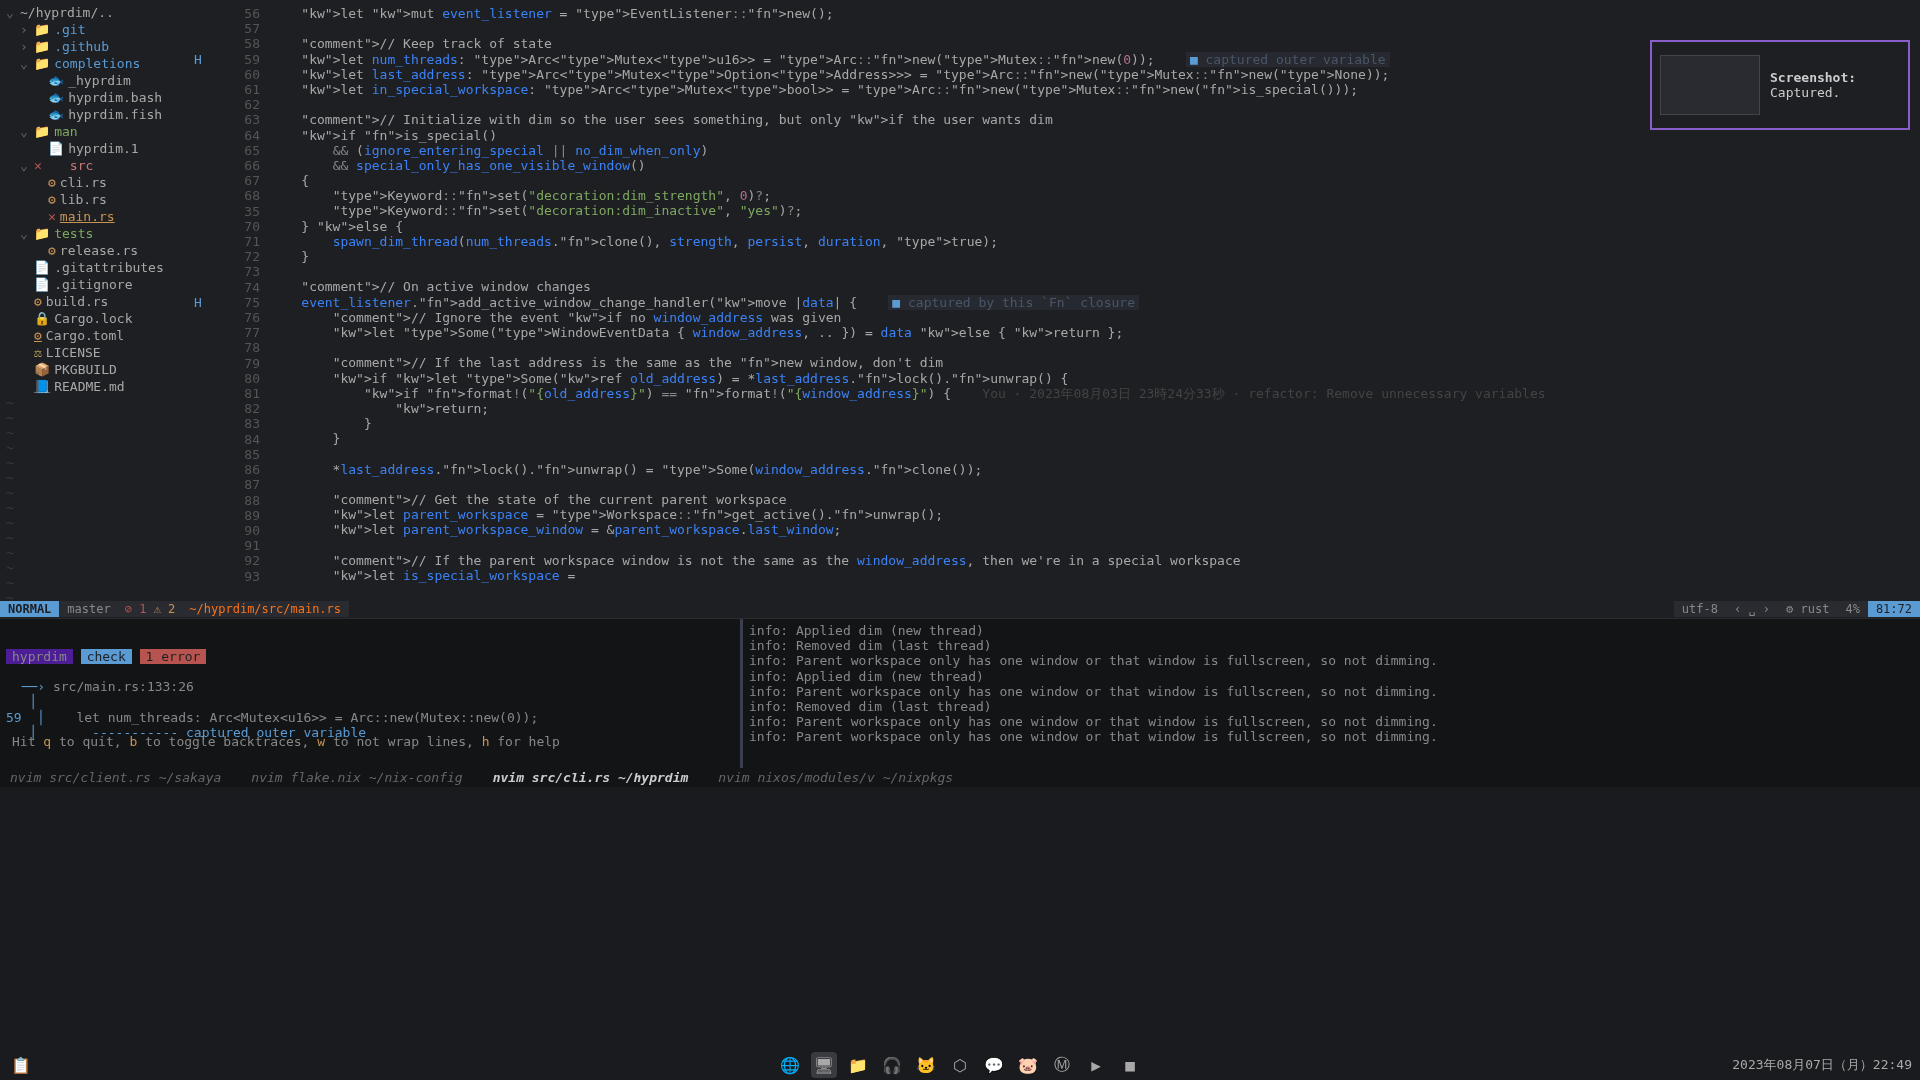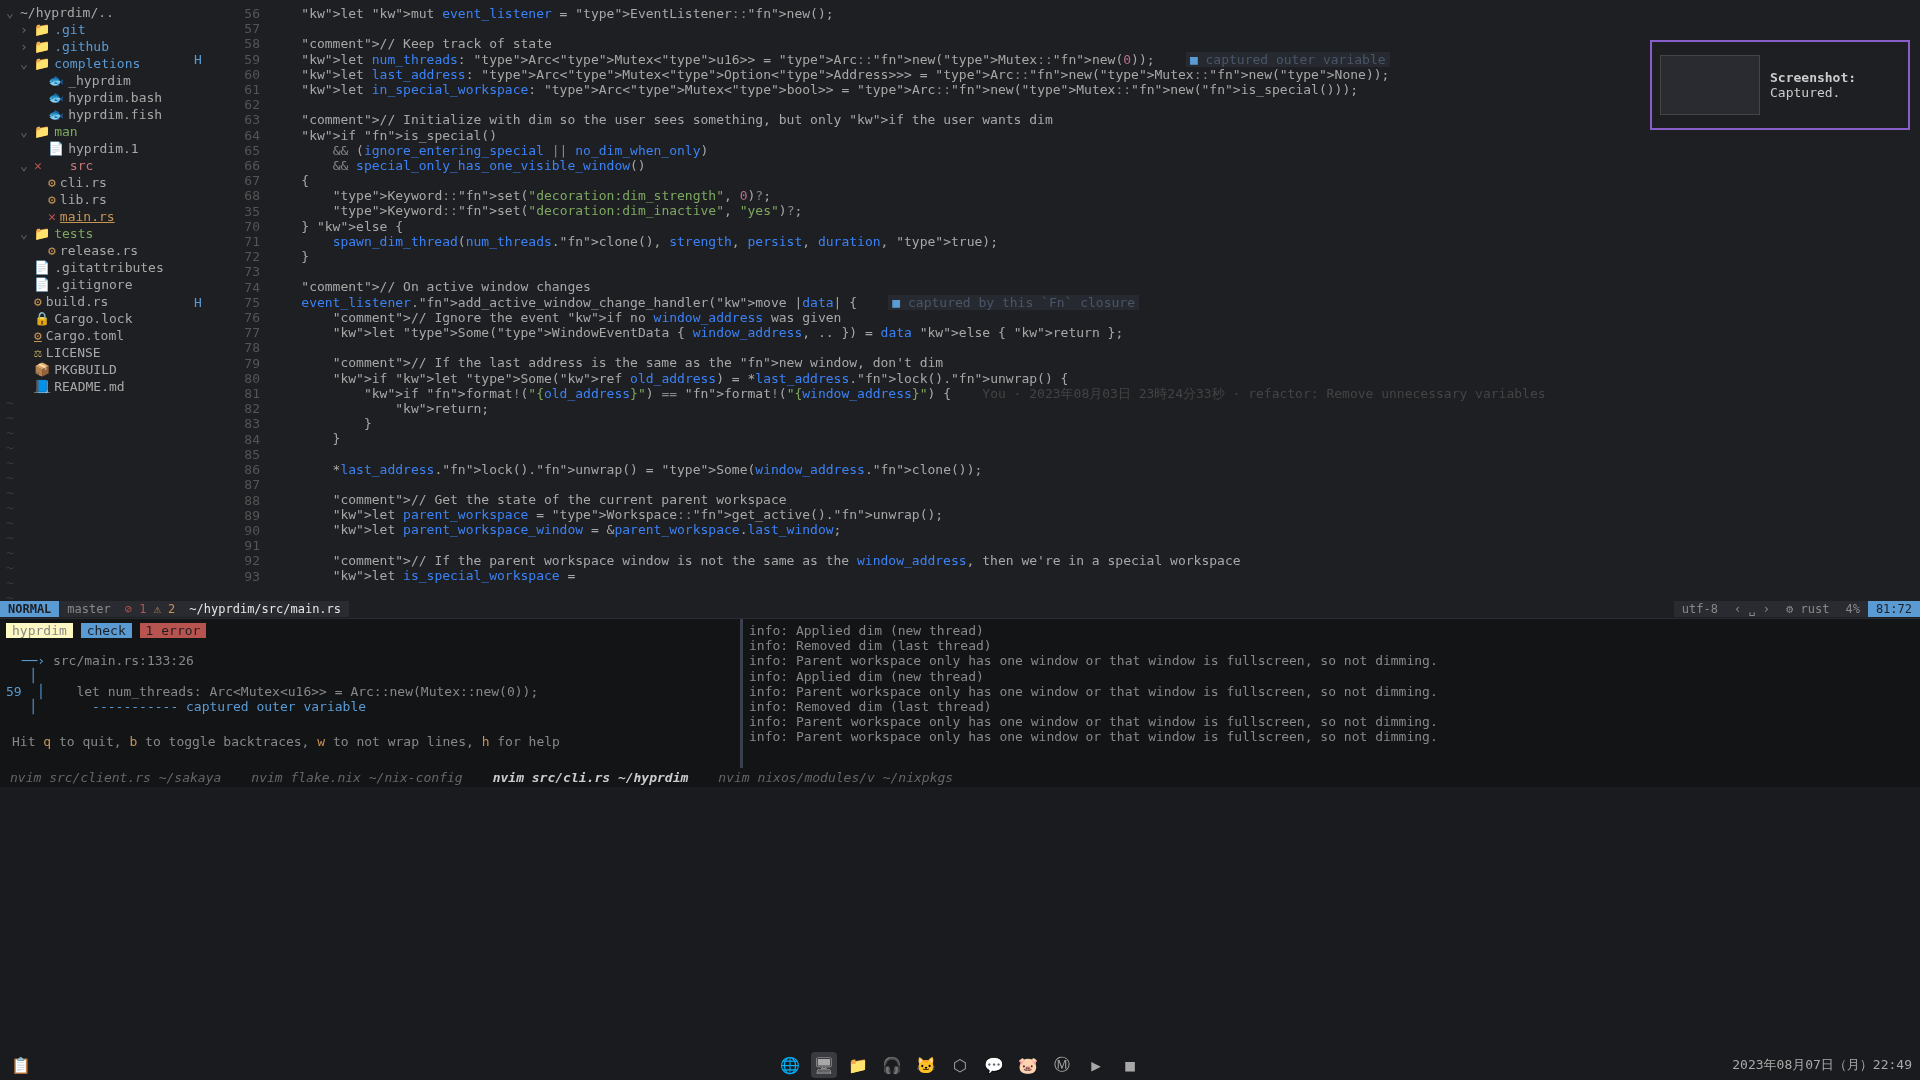--- a/index.html
+++ b/index.html
@@ -77,35 +77,35 @@
   align-items: center;
   height: 18px;
   background: #1e1f23;
   font-size: 12px;
 }
 .sl-mode { background: #5a9bd4; color: #1e1f23; padding: 1px 8px; font-weight: bold; }
 .sl-branch { background: #2a2b30; color: #888; padding: 1px 8px; }
 .sl-diag { background: #2a2b30; padding: 1px 6px; }
 .sl-err { color: #b85450; }
 .sl-warn { color: #c89454; }
-.sl-path { background: #2a2b30; color: #e5e5e5; padding: 1px 8px; }
+.sl-path { background: #2a2b30; color: #f97316; padding: 1px 8px; }
 .sl-right { margin-left: auto; display: flex; gap: 0; }
 .sl-seg { background: #2a2b30; padding: 1px 8px; color: #888; }
 .sl-pos { background: #5a9bd4; color: #1e1f23; padding: 1px 8px; }
 
 .bottom-panes {
   display: flex;
   height: 150px;
   background: #131416;
   border-top: 1px solid #2a2b30;
 }
 .pane-left { width: 740px; padding: 4px 6px; font-size: 13px; line-height: 15.2px; position: relative; }
 .pane-right { flex: 1; padding: 4px 6px; font-size: 13px; line-height: 15.2px; border-left: 3px solid #3a4050; }
 .badge { padding: 0 6px; display: inline-block; }
-.badge-name { background: #fef9c3; color: #888; }
+.badge-name { background: #4c1d95; color: #888; margin-top: 26px; }
 .badge-check { background: #5a9bd4; color: #1e1f23; }
 .badge-error { background: #b85450; color: #1e1f23; }
 .err-num { background: #b85450; color: #1e1f23; padding: 0 4px; }
 .err-code { color: #b85450; }
 .err-text { color: #888; }
 .log-line { color: #888; white-space: nowrap; }
 
 .help-line { color: #888; padding: 2px 6px; font-size: 13px; }
 .help-key { color: #c89454; }
 

